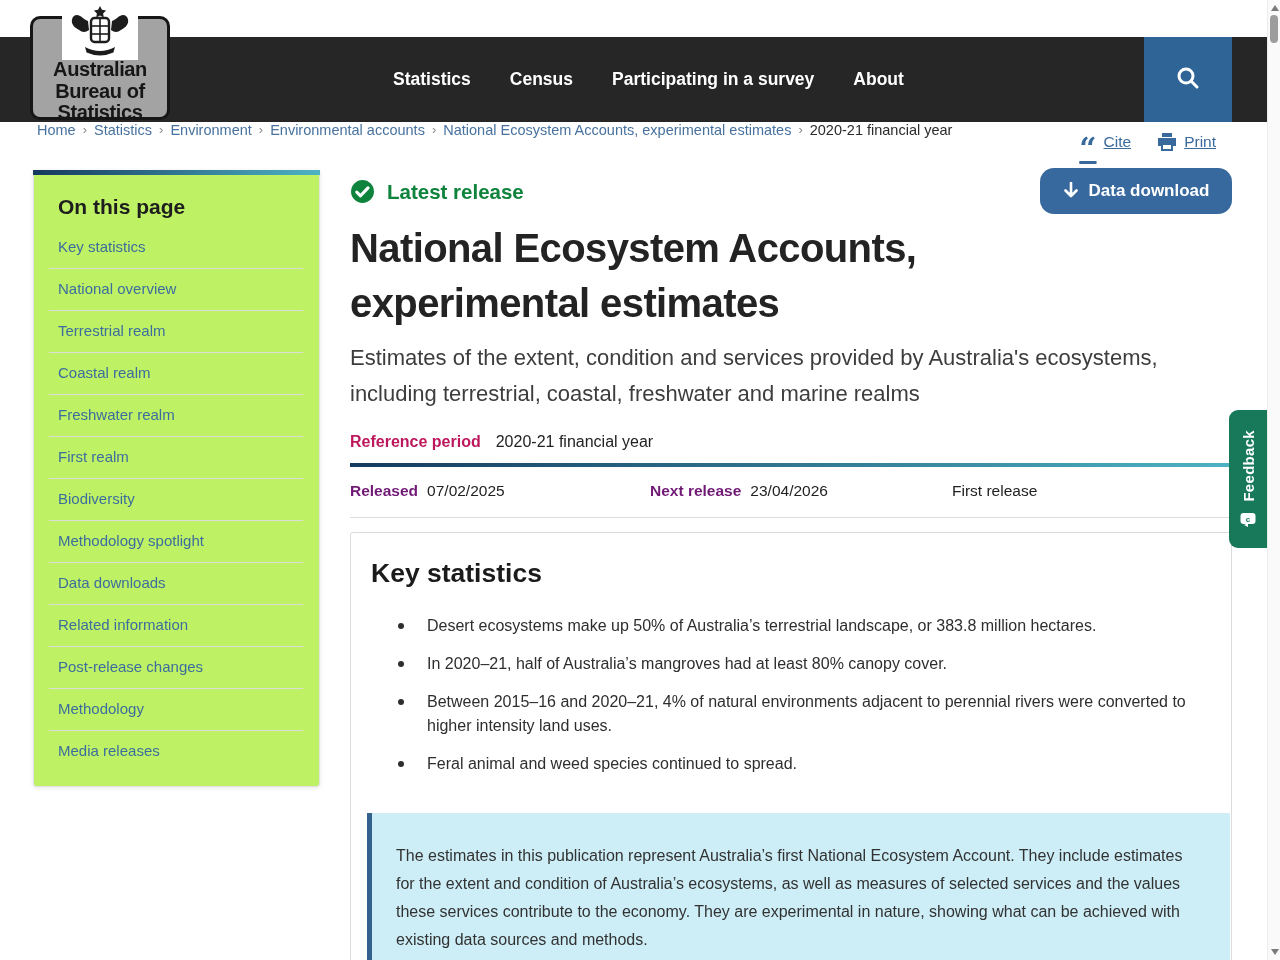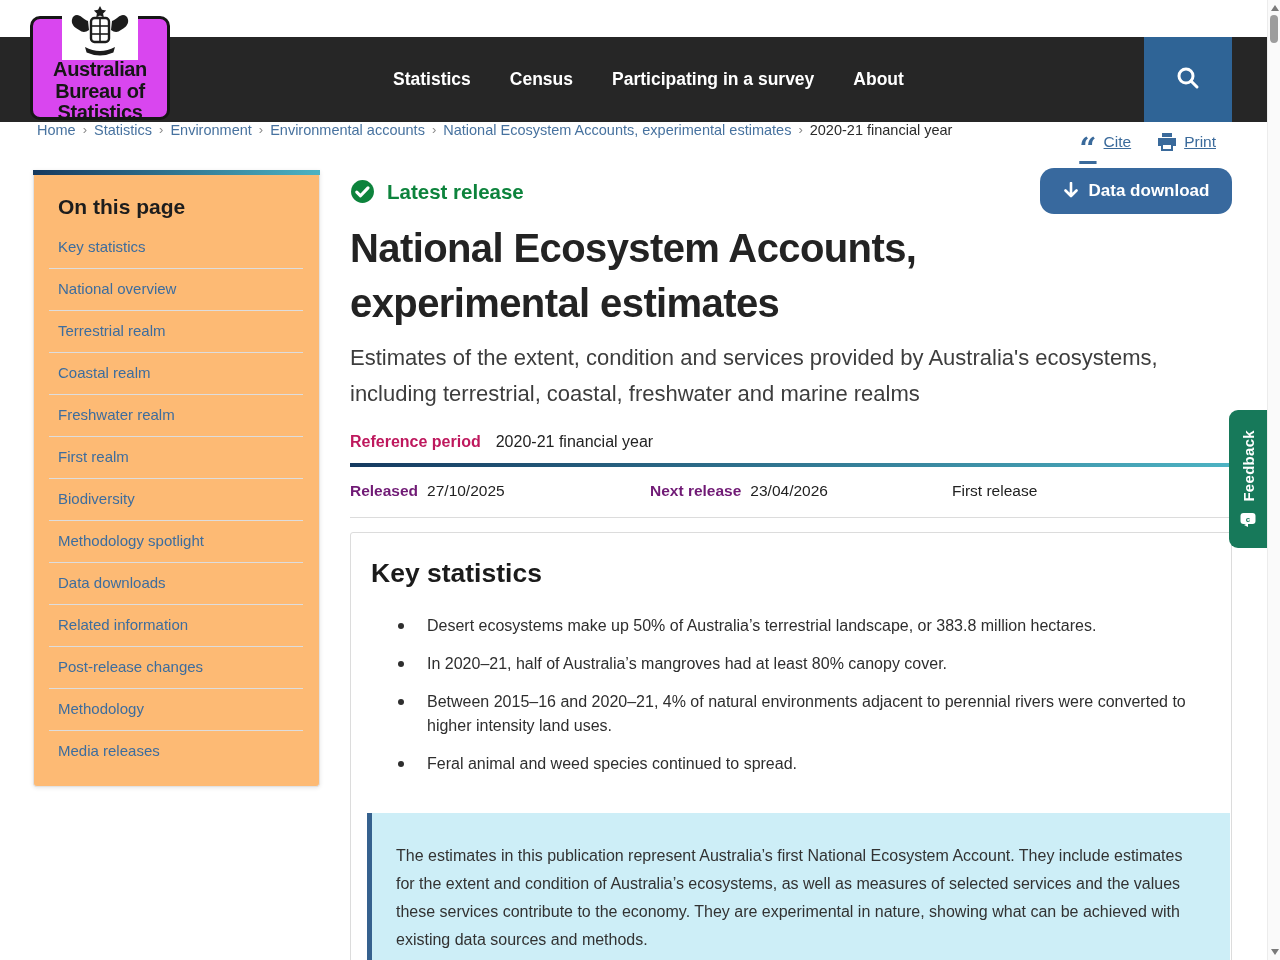--- a/index.html
+++ b/index.html
@@ -7,42 +7,42 @@
     font-family:"Liberation Sans","DejaVu Sans",sans-serif; }
 
   
   .navbar { position:absolute; left:0; top:37px; width:1267px; height:85px; background:#262626; }
   .nav-list { position:absolute; left:393px; top:0; height:100%; display:flex; align-items:center; gap:39px; }
   .nav-list a { color:#fff; font-size:17.5px; font-weight:700; text-decoration:none; white-space:nowrap; cursor:pointer; }
   .search-btn { position:absolute; left:1144px; top:0; width:88px; height:85px; background:#2f6496;
     display:flex; align-items:center; justify-content:center; cursor:pointer; }
 
   
-  .logo { position:absolute; left:30px; top:16px; width:140px; height:104px; background:#d946ef;
+  .logo { position:absolute; left:30px; top:16px; width:140px; height:104px; background:#a3a3a3;
     border:3px solid #161616; border-radius:10px; z-index:6; cursor:pointer; }
   .crest { position:absolute; left:50%; top:-15px; transform:translateX(-50%); width:76px; height:56px;
     background:#fff; display:flex; align-items:center; justify-content:center; }
   .logo-text { position:absolute; top:40px; width:100%; text-align:center;
     font-size:20px; font-weight:700; line-height:21.5px; color:#161616; letter-spacing:-0.4px; }
 
   
   .breadcrumb-row { position:absolute; left:0; top:122px; width:1267px; height:40px; background:#fff; }
   .breadcrumb { position:absolute; left:37px; top:0; height:100%; display:flex; 
     font-size:14.5px; white-space:nowrap; }
   .breadcrumb a { color:#47729f; text-decoration:none; cursor:pointer; }
   .breadcrumb .sep { color:#8a8a8a; margin:0 7px; font-size:13px; }
   .breadcrumb .current { color:#2b2b2b; }
   .page-actions { position:absolute; right:51px; top:0; height:100%; display:flex; align-items:center; gap:26px; }
   .page-actions a { display:flex; align-items:center; gap:7px; color:#3a6a9b; font-size:15.5px;
     text-decoration:underline; cursor:pointer; }
   .quote-glyph { font-family:"DejaVu Serif",serif; font-size:30px; font-weight:700; line-height:10px;
     position:relative; top:7px; text-decoration:none; display:inline-block; }
 
   
-  .sidebar { position:absolute; left:33px; top:170px; width:287px; background:#fdba74;
+  .sidebar { position:absolute; left:33px; top:170px; width:287px; background:#bef264;
     border:1px solid #e2e2e2; border-top:none; border-radius:0 0 4px 4px;
     box-shadow:0 1px 4px rgba(0,0,0,.10); padding-bottom:14px; }
   .sidebar-accent { height:5px; width:calc(100% + 2px); margin:0 -1px;
     background:linear-gradient(90deg,#16395e,#4db3c3); }
   .sidebar-title { margin:20px 24px 8px; font-size:21px; font-weight:700; color:#1d1d1d; }
   .sidebar ul { list-style:none; margin:0 16px 0 15px; }
   .sidebar li { border-bottom:1px solid #ddd; padding:11px 9px 12px; }
   .sidebar li:last-child { border-bottom:none; }
   .sidebar li a { color:#3d6d9e; font-size:15px; text-decoration:none; cursor:pointer; }
 
@@ -198,21 +198,21 @@
   <p class="subtitle">Estimates of the extent, condition and services provided by Australia's ecosystems, including terrestrial, coastal, freshwater and marine realms</p>
 
   <div class="ref-row">
     <span class="lbl">Reference period</span><span>2020-21 financial year</span>
   </div>
 
   <div class="rule"></div>
 
   <div class="release-row">
     <div class="release-col1">
-      <span class="lbl">Released</span><span>27/10/2025</span>
+      <span class="lbl">Released</span><span>07/02/2025</span>
     </div>
     <div class="release-col2">
       <span class="lbl">Next release</span><span>23/04/2026</span>
     </div>
     <div>First release</div>
   </div>
 
   <section class="ks-card">
     <h2 class="ks-heading">Key statistics</h2>
     <ul class="ks-bullets">

